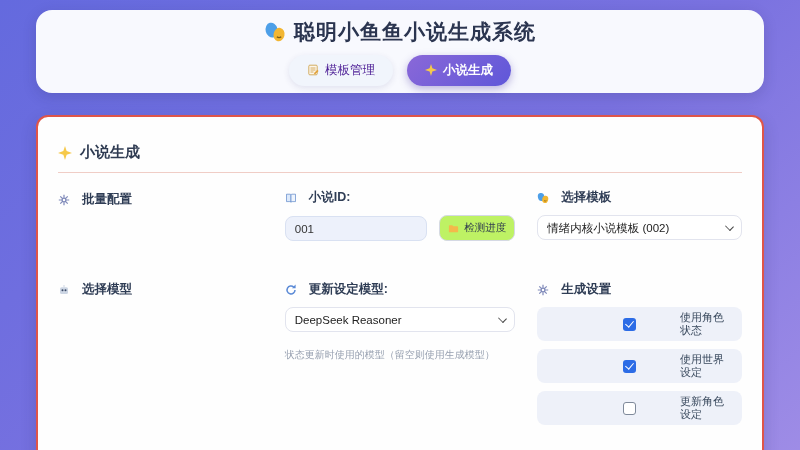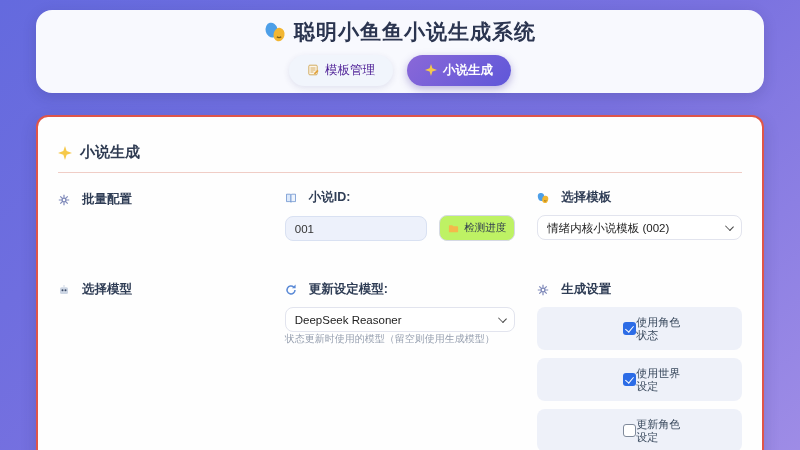--- a/index.html
+++ b/index.html
@@ -58,24 +58,24 @@
   .small-btn svg { width:11px; height:11px; }
   .select-wrap { position:relative; }
   .select-wrap select {
     width:100%; height:25px; appearance:none; -webkit-appearance:none;
     background:#fff; border:1px solid #e2e4ee; border-radius:8px;
     padding:0 22px 0 9px; font-size:11.5px; color:#222; font-family:inherit; cursor:pointer;
   }
   .chev { position:absolute; right:9px; top:8px; width:7px; height:7px; pointer-events:none; }
   .chev::before { content:""; position:absolute; left:0; top:0; width:6px; height:6px;
     border-right:1.6px solid #444; border-bottom:1.6px solid #444; transform:rotate(45deg) scale(1,.8); }
-  .hint { font-size:10px; color:#97a0b0; margin-top:0; }
+  .hint { font-size:10px; color:#97a0b0; margin-top:16px; }
   .chk-row {
     display:flex; align-items:center; background:#eef1f9; border-radius:8px;
-    height:43px; padding:0 10px 0 42%; margin-bottom:8px; justify-content:flex-start;
+    height:34px; padding:0 10px 0 42%; margin-bottom:8px; justify-content:space-between;
   }
   .chk-box { width:13px; height:13px; border-radius:3px; flex:none; position:relative; cursor:pointer; }
   .chk-box.checked { background:#2c6ce6; }
   .chk-box.checked::after { content:""; position:absolute; left:3.5px; top:1.5px; width:4px; height:7px;
     border-right:1.8px solid #fff; border-bottom:1.8px solid #fff; transform:rotate(40deg); }
   .chk-box.unchecked { background:#fff; border:1.5px solid #7f8a9b; }
   .chk-label { width:52px; font-size:11px; color:#3a4a5e; line-height:13px; text-align:left; }
 </style>
 </head>
 <body>

